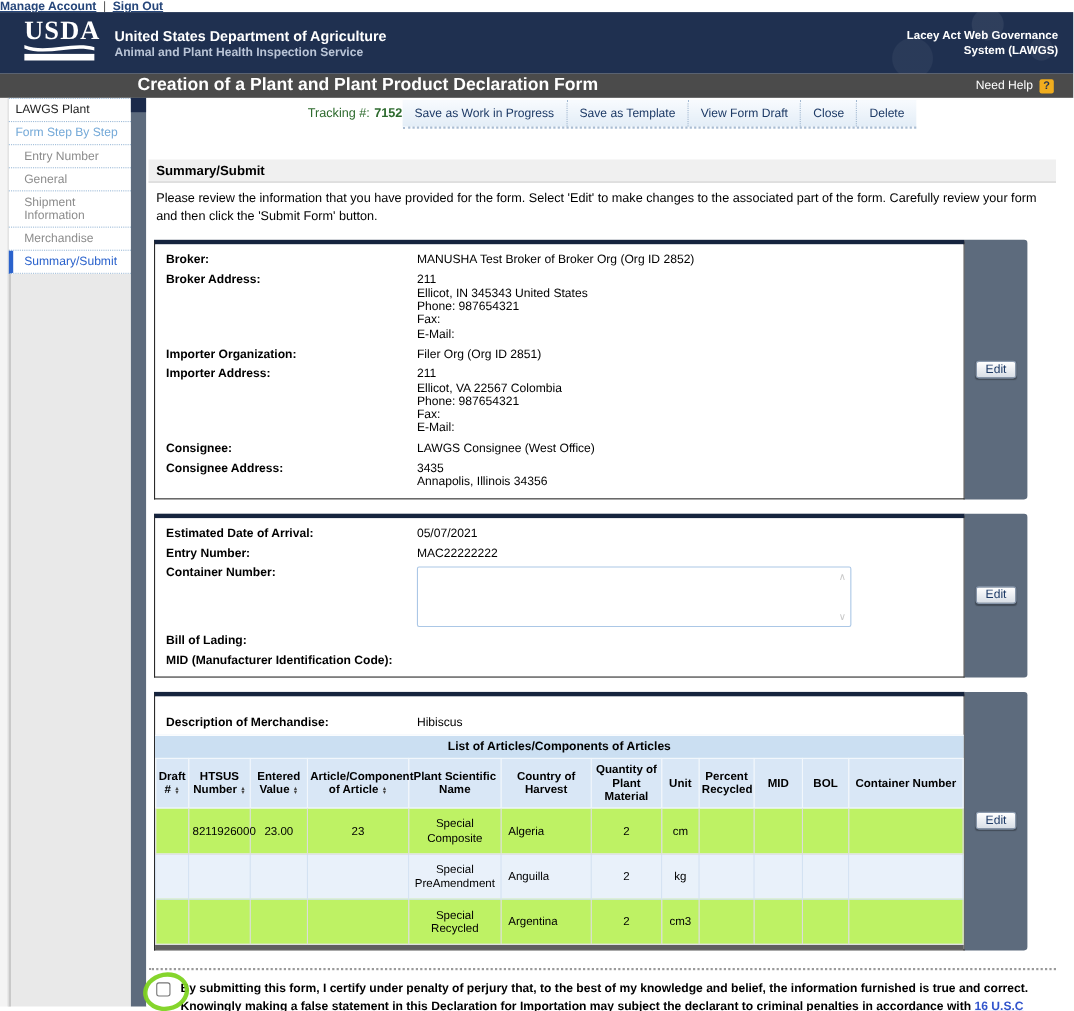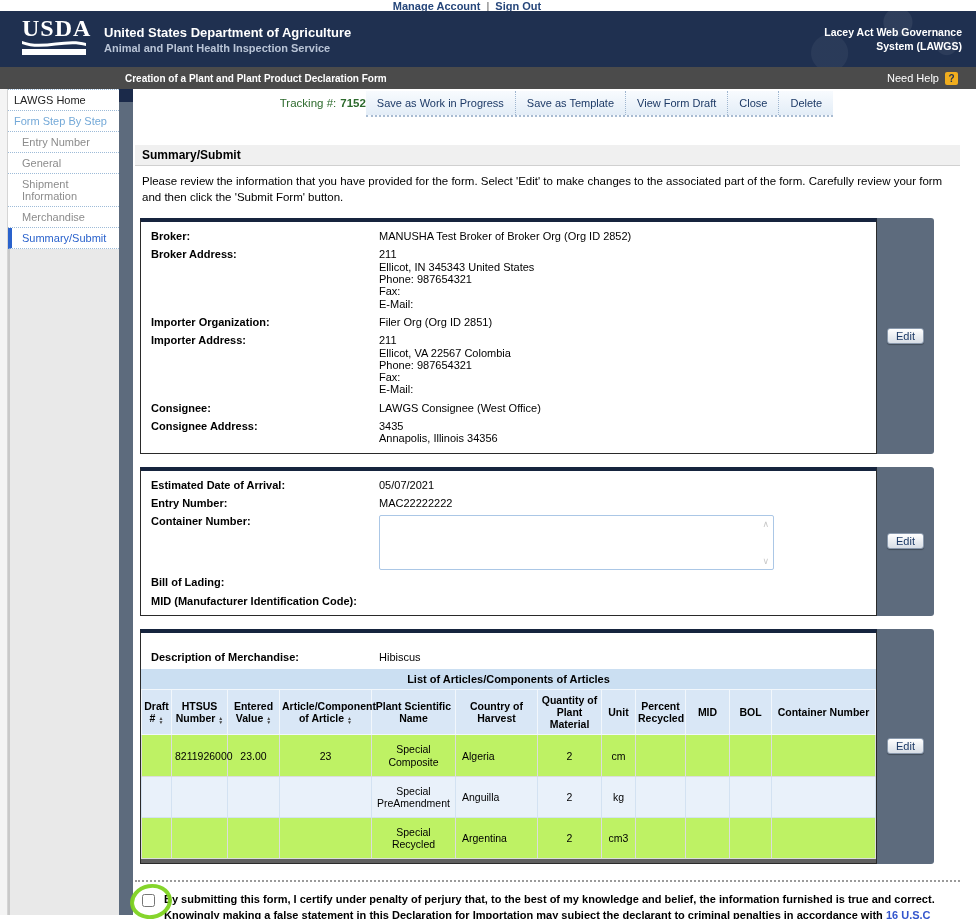--- a/index.html
+++ b/index.html
@@ -1,21 +1,21 @@
 <!DOCTYPE html>
 <html style="--header_navy: #1f3050; --titlebar_gray: #4b4b4b; --slate: #5d6b7d; --active_link: #2a62cc; --green_tracking: #2d6a2d; --highlight_green: #7ed321; --table_header_blue: #d9e7f6; --caption_blue: #cbdff2; --link_blue: #3355cc;"><head>
 <meta charset="utf-8">
 <style>
   * { margin:0; padding:0; box-sizing:border-box; }
   html,body { background:#fff; }
   .page { position:relative; width:976px; height:919px; overflow:hidden;
           font-family:"Liberation Sans", sans-serif; background:#fff; }
 
   
-  .toplinks { height:11px; overflow:hidden; text-align:center; padding-right:42px;
+  .toplinks { height:11px; overflow:hidden; text-align:left; padding-right:42px;
               font-size:11px; font-weight:bold; }
   .toplinks a { color:#26467a; text-decoration:underline; cursor:pointer; }
   .toplinks .sep { color:#555; margin:0 6px; font-weight:normal; }
 
   
   .header { height:56px; background:var(--header_navy);
             background-image:radial-gradient(circle at 92% 20%, rgba(255,255,255,0.07) 0 14px, transparent 15px),
                              radial-gradient(circle at 85% 75%, rgba(255,255,255,0.05) 0 18px, transparent 19px),
                              radial-gradient(circle at 97% 60%, rgba(255,255,255,0.06) 0 10px, transparent 11px);
             display:flex; align-items:center; padding:0 14px; color:#fff; }
@@ -23,21 +23,21 @@
   .logo-text { font-family:"Liberation Serif", serif; font-weight:bold; font-size:24px;
                letter-spacing:1px; line-height:20px; }
   .org { margin-left:4px; flex:1; }
   .org-name { font-size:13px; font-weight:bold; }
   .org-sub  { font-size:11px; color:#b9c4d6; font-weight:bold; margin-top:2px; }
   .app { text-align:right; font-size:10.5px; font-weight:bold; line-height:14px; }
 
   
   .titlebar { height:22px; background:var(--titlebar_gray); color:#fff;
               display:flex; align-items:center; }
-  .titlebar .title { margin-left:125px; font-size:10px; font-weight:bold; flex:1; }
+  .titlebar .title { margin-left:125px; font-size:16px; font-weight:bold; flex:1; }
   .help { display:flex; align-items:center; gap:6px; margin-right:18px; font-size:11px; }
   .helpicon { display:inline-block; width:13px; height:13px; background:#f0ad1e; color:#1f3050;
               font-weight:bold; font-size:10px; text-align:center; line-height:13px;
               border-radius:2px; cursor:pointer; }
 
   
   .body { display:flex; height:826px; }
   .gutter { width:8px; background:#f4f4f4; border-right:1px solid #d5d5d5; }
   .sidebar { width:111px; display:flex; flex-direction:column; background:#fff; }
   .nav { border-top:1px dotted #9dbbd8; }
@@ -145,21 +145,21 @@
       <span>Need Help</span>
       <span class="helpicon">?</span>
     </div>
   </div>
 
   <div class="body">
     <div class="gutter"></div>
 
     <div class="sidebar">
       <div class="nav">
-        <div class="nav-item">LAWGS Home</div>
+        <div class="nav-item">LAWGS Plant</div>
         <div class="nav-item section">Form Step By Step</div>
         <div class="nav-item sub">Entry Number</div>
         <div class="nav-item sub">General</div>
         <div class="nav-item sub">Shipment Information</div>
         <div class="nav-item sub">Merchandise</div>
         <div class="nav-item sub active">Summary/Submit</div>
       </div>
       <div class="sidefill"></div>
     </div>
 

